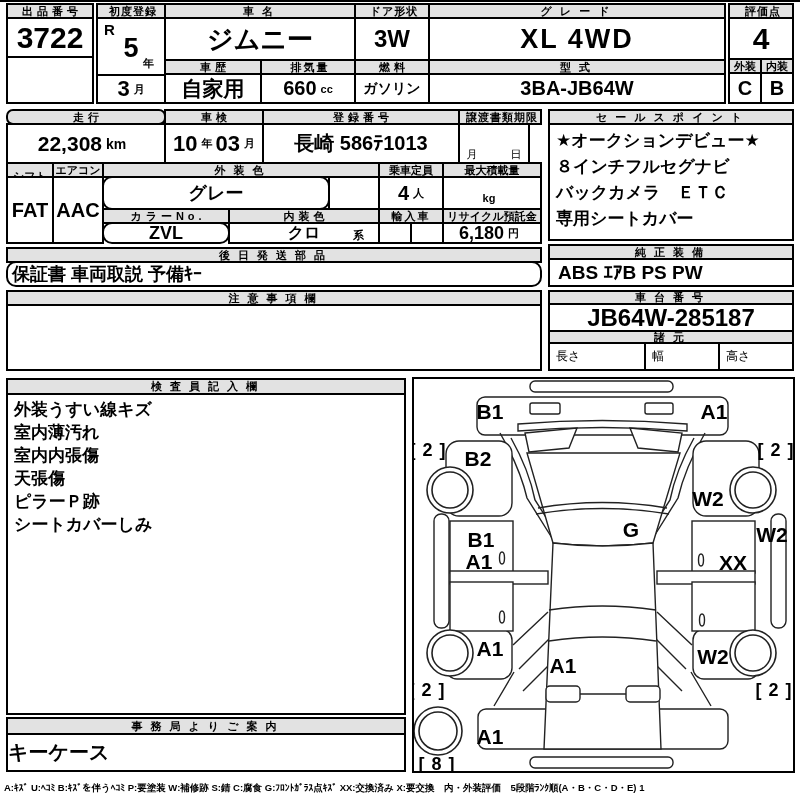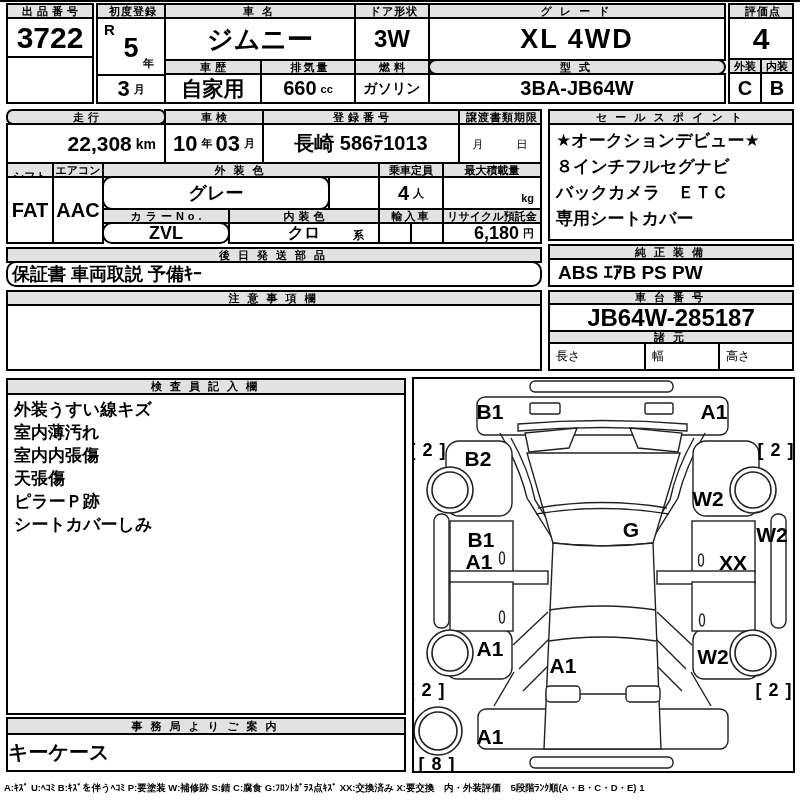--- a/index.html
+++ b/index.html
@@ -5,21 +5,21 @@
   html,body{margin:0;padding:0;background:#fff;}
   #sheet{
     position:relative;width:800px;height:800px;background:#fff;
     font-family:"Liberation Sans","DejaVu Sans",sans-serif;color:#000;overflow:hidden;
   }
   .c{position:absolute;box-sizing:border-box;border:2px solid #000;background:#fff;
      display:flex;align-items:center;justify-content:center;font-weight:bold;overflow:hidden;white-space:nowrap;}
   .h{background:#e2e2e2;font-weight:600;font-size:11px;letter-spacing:4px;padding-left:4px;}
   .h2{letter-spacing:8px;}
   .left{justify-content:flex-start;}
-  .right{justify-content:flex-end;}
+  .right{}
   .u{font-size:11px;font-weight:bold;margin-left:4px;}
   .v18{font-size:18px;border-radius:10px;} .v20{font-size:20px;} .v21{font-size:21px;} .v22{font-size:22px;}
   .v24{font-size:24px;text-align:center;} .v26{font-size:26px;} .v27{font-size:27px;} .v30{font-size:30px;}
   .small{font-size:11px;font-weight:normal;}
   .topline{position:absolute;left:0;top:0;width:800px;height:2px;background:#000;}
   .bodybox{align-items:flex-start;justify-content:flex-start;}
   .note-line{font-size:17px;font-weight:bold;line-height:23px;}
   .sales-line{font-size:17px;font-weight:bold;line-height:26px;}
   .spec{justify-content:flex-start;padding-left:6px;font-size:12px;font-weight:normal;}
   .legend{position:absolute;border:none;background:#fff;font-size:9.5px;font-weight:bold;
@@ -62,21 +62,21 @@
     <span class="u">cc</span>
   </div>
 
   <div class="c h" style="left:354px;top:3px;width:76px;height:16px;letter-spacing:1px;">ドア形状</div>
   <div class="c v24" style="left:354px;top:17px;width:76px;height:44px;">3W</div>
   <div class="c h" style="left:354px;top:59px;width:76px;height:16px;">燃料</div>
   <div class="c" style="left:354px;top:73px;width:76px;height:31px;font-size:14px;">ガソリン</div>
 
   <div class="c h h2" style="left:428px;top:3px;width:298px;height:16px;">グレード</div>
   <div class="c v27" style="left:428px;top:17px;width:298px;height:44px;letter-spacing:2px;">XL 4WD</div>
-  <div class="c h h2" style="left:428px;top:59px;width:298px;height:16px;border-radius:8px;">型式</div>
+  <div class="c h h2" style="left:428px;top:59px;width:298px;height:16px;">型式</div>
   <div class="c v20" style="left:428px;top:73px;width:298px;height:31px;">3BA-JB64W</div>
 
   <div class="c h" style="left:728px;top:3px;width:66px;height:16px;letter-spacing:1px;">評価点</div>
   <div class="c v30" style="left:728px;top:17px;width:66px;height:43px;">4</div>
   <div class="c h" style="left:728px;top:58px;width:34px;height:16px;letter-spacing:0;padding:0;">外装</div>
   <div class="c h" style="left:760px;top:58px;width:34px;height:16px;letter-spacing:0;padding:0;">内装</div>
   <div class="c v20" style="left:728px;top:72px;width:34px;height:32px;">C</div>
   <div class="c v20" style="left:760px;top:72px;width:34px;height:32px;">B</div>
 
   <div class="c h" style="left:6px;top:109px;width:160px;height:16px;border-radius:7px;">走行</div>
@@ -87,21 +87,21 @@
     <span class="v21">22,308</span>
     <span class="u" style="font-size:14px;">km</span>
   </div>
   <div class="c" style="left:164px;top:123px;width:100px;height:41px;">
     <span class="v22">10</span>
     <span class="u">年</span>
     <span class="v22" style="margin-left:3px;">03</span>
     <span class="u">月</span>
   </div>
   <div class="c v20" style="left:262px;top:123px;width:198px;height:41px;">長崎 586ﾃ1013</div>
-  <div class="c small" style="left:458px;top:123px;width:84px;height:41px;align-items:flex-end;padding-bottom:10px;">月　　　日</div>
+  <div class="c small" style="left:458px;top:123px;width:72px;height:41px;align-items:flex-end;padding-bottom:0;">月　　　日</div>
 
   <div class="c h" style="left:6px;top:162px;width:48px;height:16px;letter-spacing:0;padding:12px;">シフト</div>
   <div class="c h" style="left:52px;top:162px;width:52px;height:16px;letter-spacing:0;padding:0;">エアコン</div>
   <div class="c v20" style="left:6px;top:176px;width:48px;height:68px;">FAT</div>
   <div class="c v20" style="left:52px;top:176px;width:52px;height:68px;">AAC</div>
   <div class="c h h2" style="left:102px;top:162px;width:278px;height:16px;">外装色</div>
   <div class="c h" style="left:378px;top:162px;width:66px;height:16px;letter-spacing:0;padding:0;">乗車定員</div>
   <div class="c h" style="left:442px;top:162px;width:100px;height:16px;letter-spacing:0;padding:0;">最大積載量</div>
   <div class="c v18" style="left:102px;top:176px;width:228px;height:34px;">グレー</div>
   <div class="c" style="left:328px;top:176px;width:52px;height:34px;"></div>

